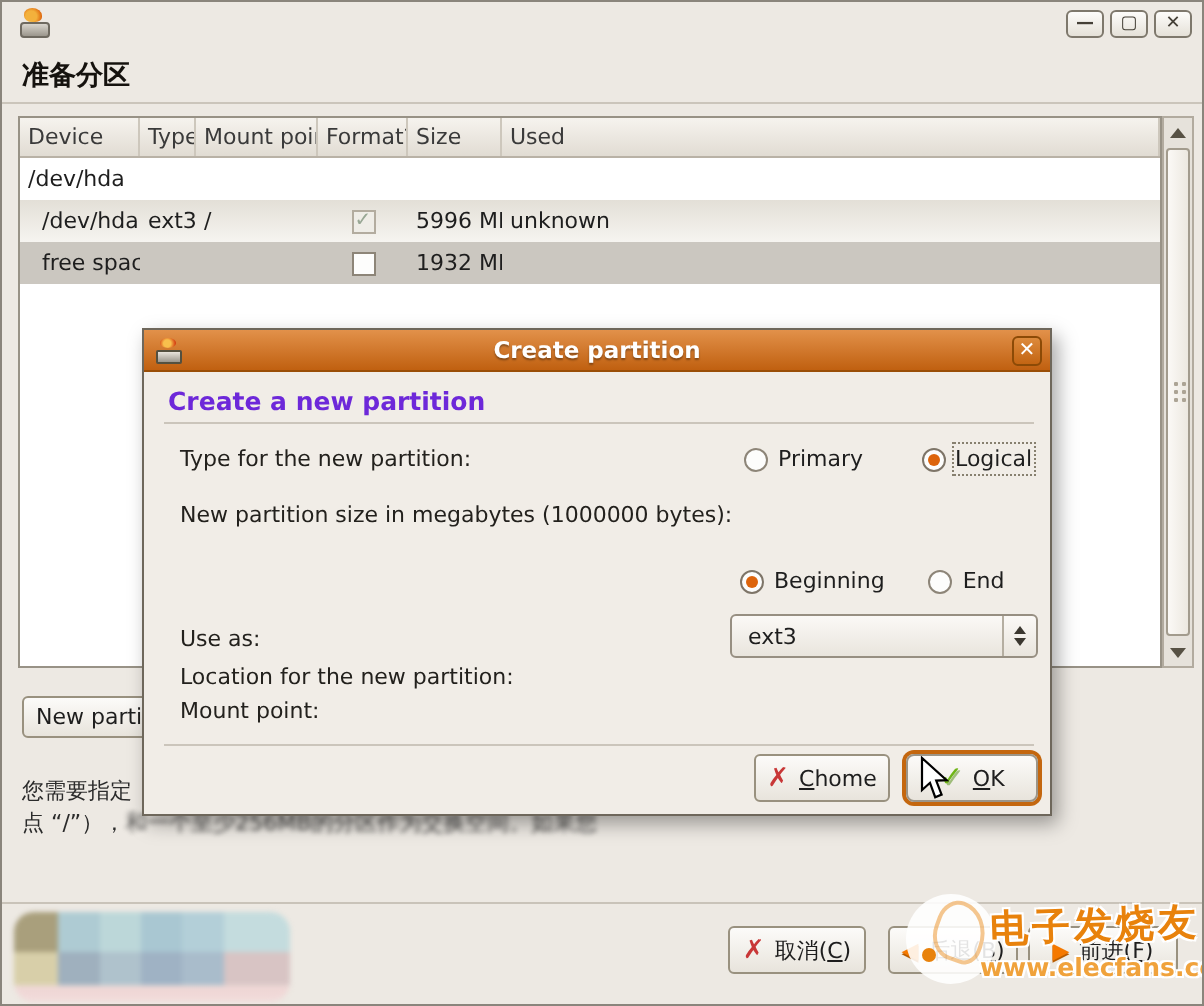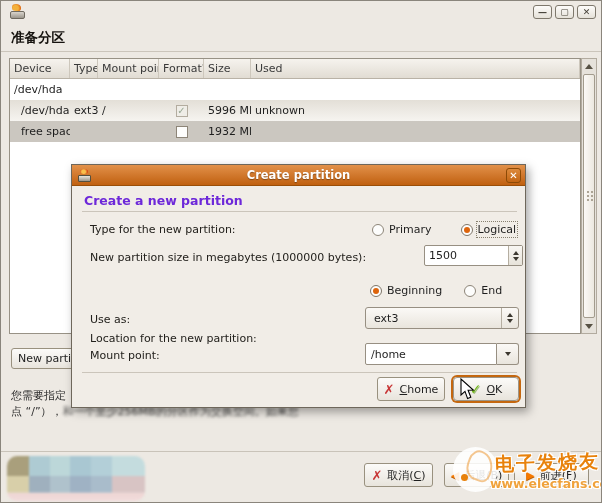--- a/index.html
+++ b/index.html
@@ -218,27 +218,20 @@
     <div class="d-row" style="left:300px; top:55px; height:16px;">
       <span class="radio"></span>
       <span class="rlabel">Primary</span>
       <span class="radio sel" style="margin-left:29px;"></span>
       <span class="rlabel focusbox">Logical</span>
     </div>
 
     <div class="d-row" style="top:83px; height:16px;">
       <span class="d-label">New partition size in megabytes (1000000 bytes):</span>
     </div>
-    <div class="spinbox">
-      <span class="spin-val">1500</span>
-      <div class="spin-btns">
-        <div class="tri-s-up"></div>
-        <div class="tri-s-down"></div>
-      </div>
-    </div>
 
     <div class="d-row" style="top:116px; height:16px;margin-top:48px;">
       <span class="d-label">Location for the new partition:</span>
     </div>
     <div class="d-row" style="left:298px; top:116px; height:16px;">
       <span class="radio sel"></span>
       <span class="rlabel">Beginning</span>
       <span class="radio" style="margin-left:22px;"></span>
       <span class="rlabel">End</span>
     </div>
@@ -250,28 +243,20 @@
       <span class="val">ext3</span>
       <div class="stepper">
         <div class="tri-s-up"></div>
         <div class="tri-s-down"></div>
       </div>
     </div>
 
     <div class="d-row" style="top:181px; height:16px;">
       <span class="d-label">Mount point:</span>
     </div>
-    <div class="entrycombo" style="top:178px;">
-      <div class="entry">
-        <span class="val">/home</span>
-      </div>
-      <div class="drop">
-          <div class="tri-s-down"></div>
-        </div>
-    </div>
 
     <div class="d-sep2"></div>
 
     <div class="btn d-btn d-cancel">
       <span class="x-icon">✗</span>
         <span><span class="mn">C</span><span>home</span></span>
     </div>
     <div class="btn d-btn d-ok">
       <span class="check-icon">✓</span>
         <span><span class="mn">O</span><span>K</span></span>

